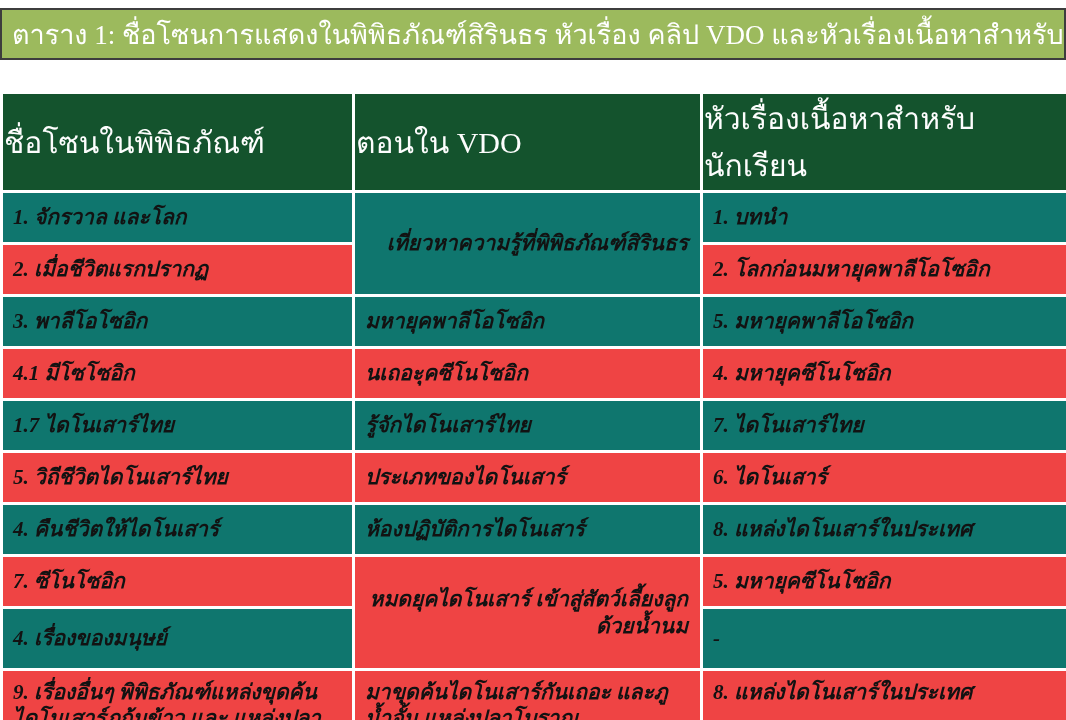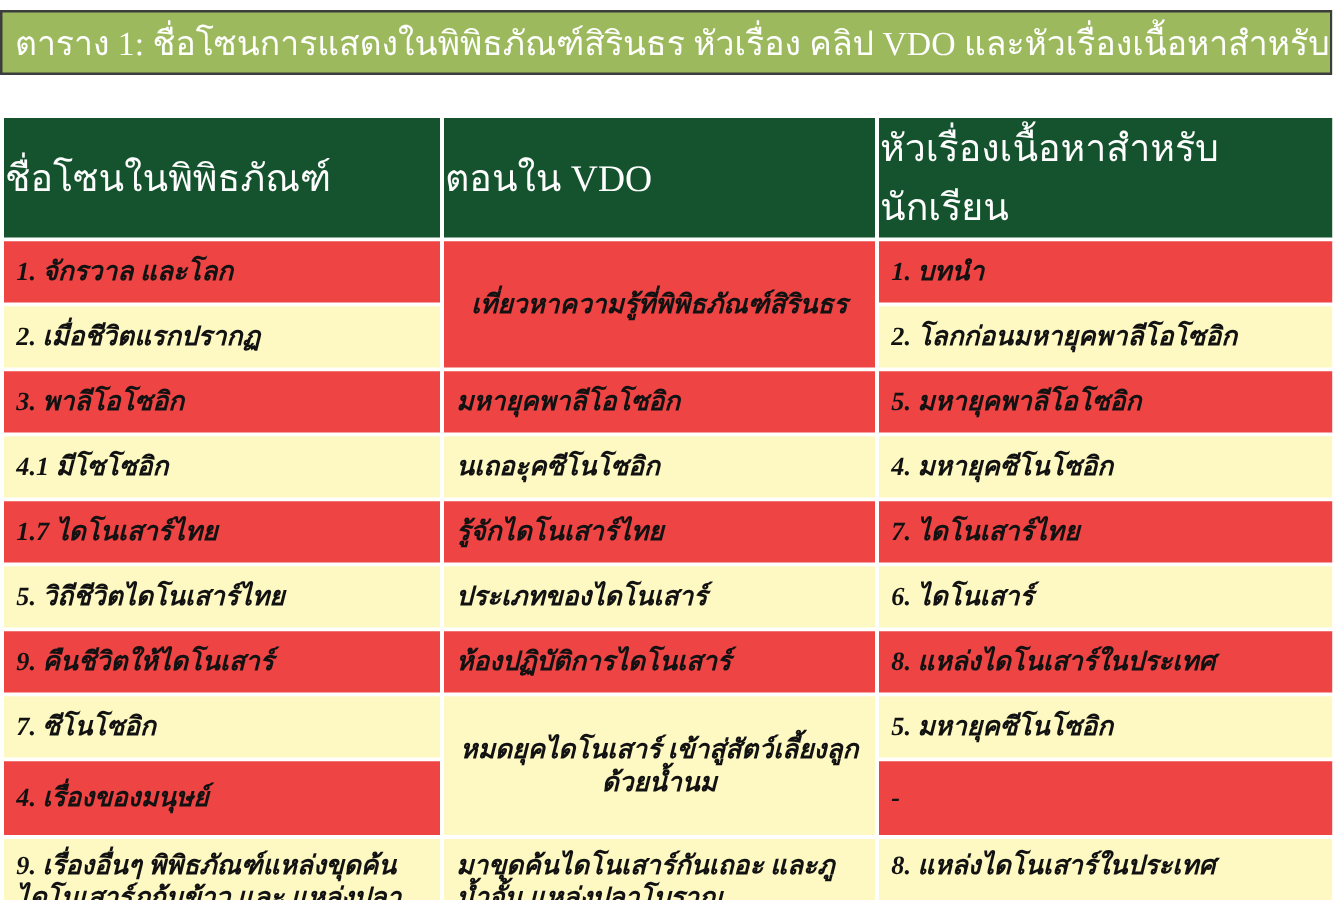--- a/index.html
+++ b/index.html
@@ -61,24 +61,24 @@
     font-weight: bold;
     font-style: italic;
     color: #121212;
     vertical-align: middle;
     padding: 2px 8px 2px 10px;
     line-height: 1.25;
   }
   tr.r-std  { height: 52px; }
   tr.r-tall { height: 62px; }
   tr.r-last { height: 120px; }
-  td.band-a { background: #ef4444; }
-  td.band-b { background: #fef9c3; }
+  td.band-a { background: #0f766e; }
+  td.band-b { background: #ef4444; }
   td.merged {
-    text-align: center;
+    text-align: right;
     padding: 1px 12px;
   }
   tr.r-last td {
     vertical-align: top;
     padding-top: 8px;
   }
 </style>
 </head>
 <body>
 
@@ -125,21 +125,21 @@
         <td class="band-a">1.7 ไดโนเสาร์ไทย</td>
         <td class="band-a">รู้จักไดโนเสาร์ไทย</td>
         <td class="band-a">7. ไดโนเสาร์ไทย</td>
       </tr>
       <tr class="r-std">
         <td class="band-b">5. วิถีชีวิตไดโนเสาร์ไทย</td>
         <td class="band-b">ประเภทของไดโนเสาร์</td>
         <td class="band-b">6. ไดโนเสาร์</td>
       </tr>
       <tr class="r-std">
-        <td class="band-a">9. คืนชีวิตให้ไดโนเสาร์</td>
+        <td class="band-a">4. คืนชีวิตให้ไดโนเสาร์</td>
         <td class="band-a">ห้องปฏิบัติการไดโนเสาร์</td>
         <td class="band-a">8. แหล่งไดโนเสาร์ในประเทศ</td>
       </tr>
       <tr class="r-std">
         <td class="band-b">7. ซีโนโซอิก</td>
         <td class="band-b merged" rowspan="2">หมดยุคไดโนเสาร์ เข้าสู่สัตว์เลี้ยงลูกด้วยน้ำนม</td>
         <td class="band-b">5. มหายุคซีโนโซอิก</td>
       </tr>
       <tr class="r-tall">
         <td class="band-a">4. เรื่องของมนุษย์</td>

